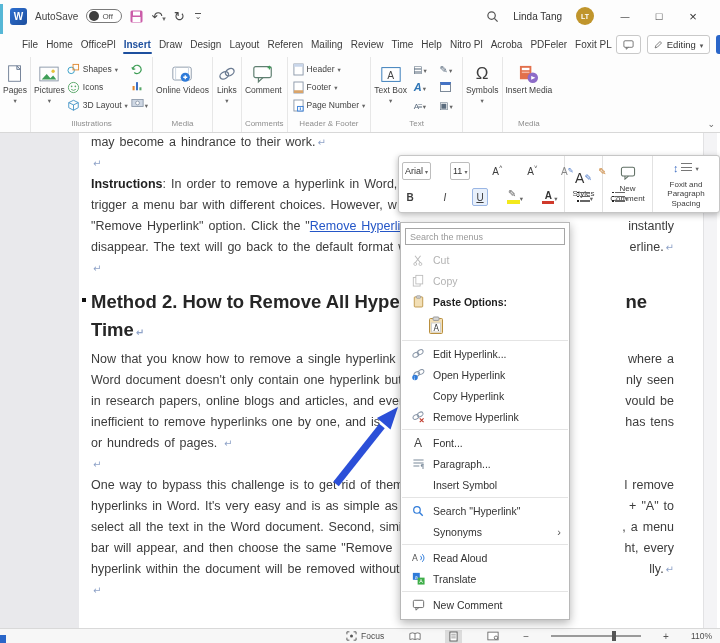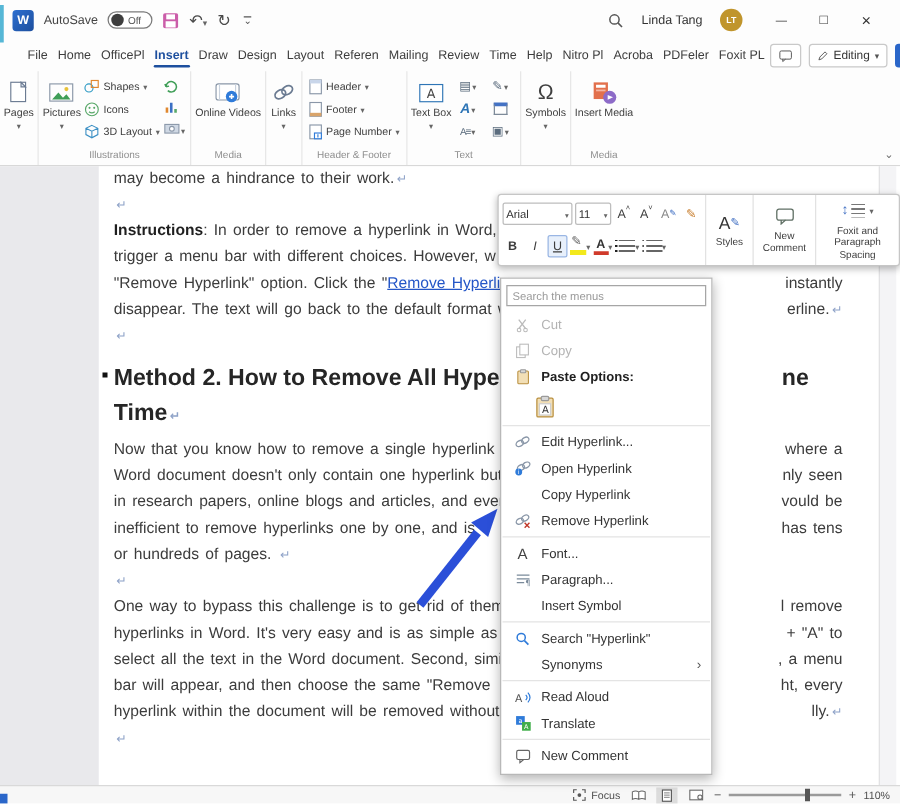--- a/index.html
+++ b/index.html
@@ -81,21 +81,21 @@
   .rfrag { position:absolute; right:78px; top:0; }
   .heading .rfrag { right:105px; }
   .parbullet { position:absolute; left:-9px; top:7px; width:4px; height:4px; background:#111; }
 
   
   .arrow-annot { position:absolute; left:328px; top:400px; z-index:5; }
 
   
   .minibar { position:absolute; left:398px; top:155px; width:322px; height:58px; background:#fff; border:1px solid #c6c6c6; border-radius:3px; box-shadow:0 2px 6px rgba(0,0,0,.28); display:flex; z-index:20; }
   .mb-left { width:166px; display:flex; flex-direction:column; border-right:1px solid #e2e2e2; padding:2px 3px; }
-  .mb-row { flex:1; display:flex; align-items:center; gap:2px; }
+  .mb-row { flex:1; display:flex; align-items:center; gap:19px; }
   .combo { border:1px solid #bdbdbd; border-radius:2px; height:18px; display:flex; align-items:center; font-size:9px; color:#333; padding:0 2px; gap:2px; }
   .combo .caret::before { font-size:6px; }
   .combo.font { width:58px; }
   .combo.size { width:30px; }
   .mbtn { min-width:16px; height:18px; display:flex; align-items:center; justify-content:center; font-size:10px; color:#3d3d3d; border-radius:2px; position:relative; }
   .mbtn.sel { border:1px solid #9ab6e4; background:#e8f0fb; }
   .fx-grow::after, .fx-shrink::after { font-size:6px; position:relative; top:-4px; }
   .fx-grow::before, .fx-shrink::before { content:"A"; }
   .fx-grow::after { content:"˄"; }
   .fx-shrink::after { content:"˅"; }
@@ -130,21 +130,21 @@
   .mi.boldlbl .lbl { font-weight:bold; color:#1f1f1f; }
   .mi .subarrow { margin-left:auto; font-size:11px; color:#555; }
   .mi .subarrow::before { content:"›"; }
   .msep { border-top:1px solid #e4e4e4; margin:2px 1px; }
   .paste-row { height:26px; display:flex; align-items:center; padding-left:27px; }
   .fontA::before { content:"A"; font-size:12px; color:#444; }
 
   
   .statusbar { position:absolute; left:0; right:0; bottom:0; height:15px; background:#f7f7f7; border-top:1px solid #d9d9d9; display:flex; align-items:center; font-size:8.5px; color:#4d4d4d; padding:0 8px; }
   .sb-left { display:flex; align-items:center; gap:13px; }
-  .sb-right { margin-left:auto; display:flex; align-items:center; gap:6px; }
+  .sb-right { margin-left:auto; display:flex; align-items:center; gap:22px; }
   .sb-item { display:flex; align-items:center; gap:4px; white-space:nowrap; }
   .sb-bold { font-weight:bold; }
   .viewbtn { width:17px; height:13px; display:flex; align-items:center; justify-content:center; }
   .viewbtn.sel { background:#dcdcdc; }
   .zoom-track { width:90px; height:1.5px; background:#9a9a9a; position:relative; }
   .zoom-knob { position:absolute; left:68%; top:-4px; width:3.5px; height:10px; background:#555; }
   .zoom-sign { font-size:10px; color:#555; }
   .artifact-br { position:absolute; left:0; bottom:0; width:6px; height:8px; background:#2a66c9; z-index:40; }
   .artifact-tl { position:absolute; left:0; top:4px; width:3px; height:30px; background:#56b7d6; z-index:40; }
 </style>
@@ -337,20 +337,35 @@
                 </g>
               </svg>
           </span>
           <span>Links</span>
           <span class="caret"></span>
         </span>
       </div>
       <div class="rg-cap"></div>
     </div>
 
+    <div class="rgroup">
+      <div class="rg-content">
+        <span class="rbig">
+          <span class="ric">
+            <svg width="22" height="20" viewBox="0 0 24 21">
+                <rect x="2" y="2.5" width="19" height="12" rx="2" fill="#fff" stroke="#5f7f71" stroke-width="1.3"></rect>
+                <path d="M7 14.5 L7 19 L12 14.5" fill="none" stroke="#5f7f71" stroke-width="1.3"></path>
+                <path d="M19 1.5 v4 M17 3.5 h4" stroke="#3f9e57" stroke-width="1.2"></path>
+              </svg>
+          </span>
+          <span>Comment</span>
+        </span>
+      </div>
+      <div class="rg-cap">Comments</div>
+    </div>
 
     <div class="rgroup">
       <div class="rg-content">
         <span class="rsmallcol">
           <span class="rsmall">
             <svg width="11" height="13" viewBox="0 0 12 14">
                 <rect x="1" y="1" width="10" height="12" fill="#fff" stroke="#8a97a8"></rect>
                 <rect x="1" y="1" width="10" height="3" fill="#c9d6ea"></rect>
               </svg>
             <span>Header</span>

